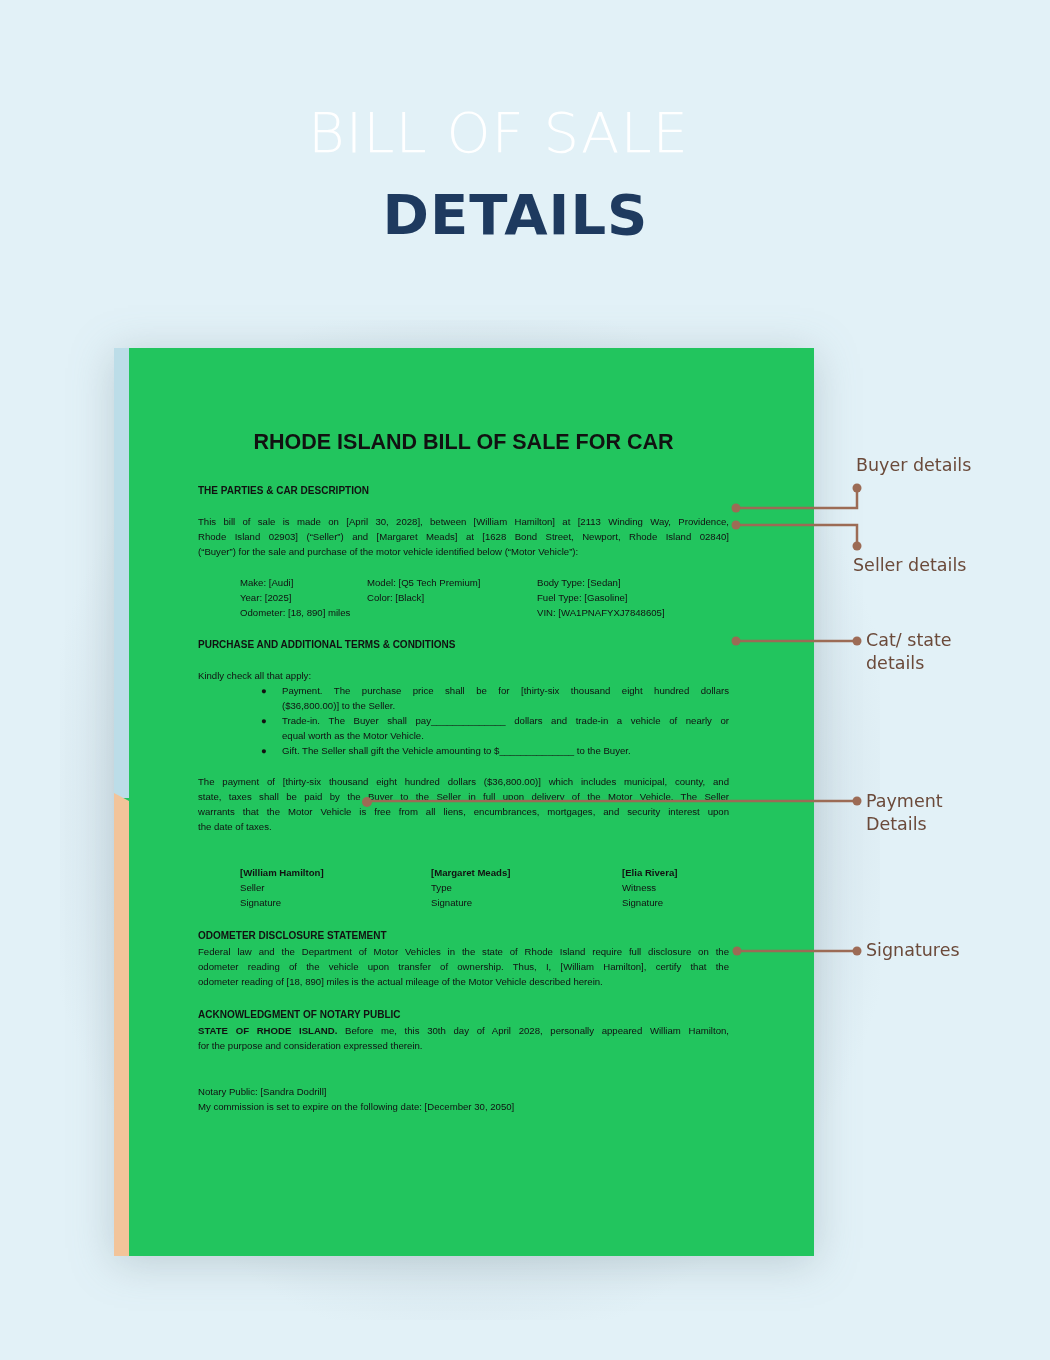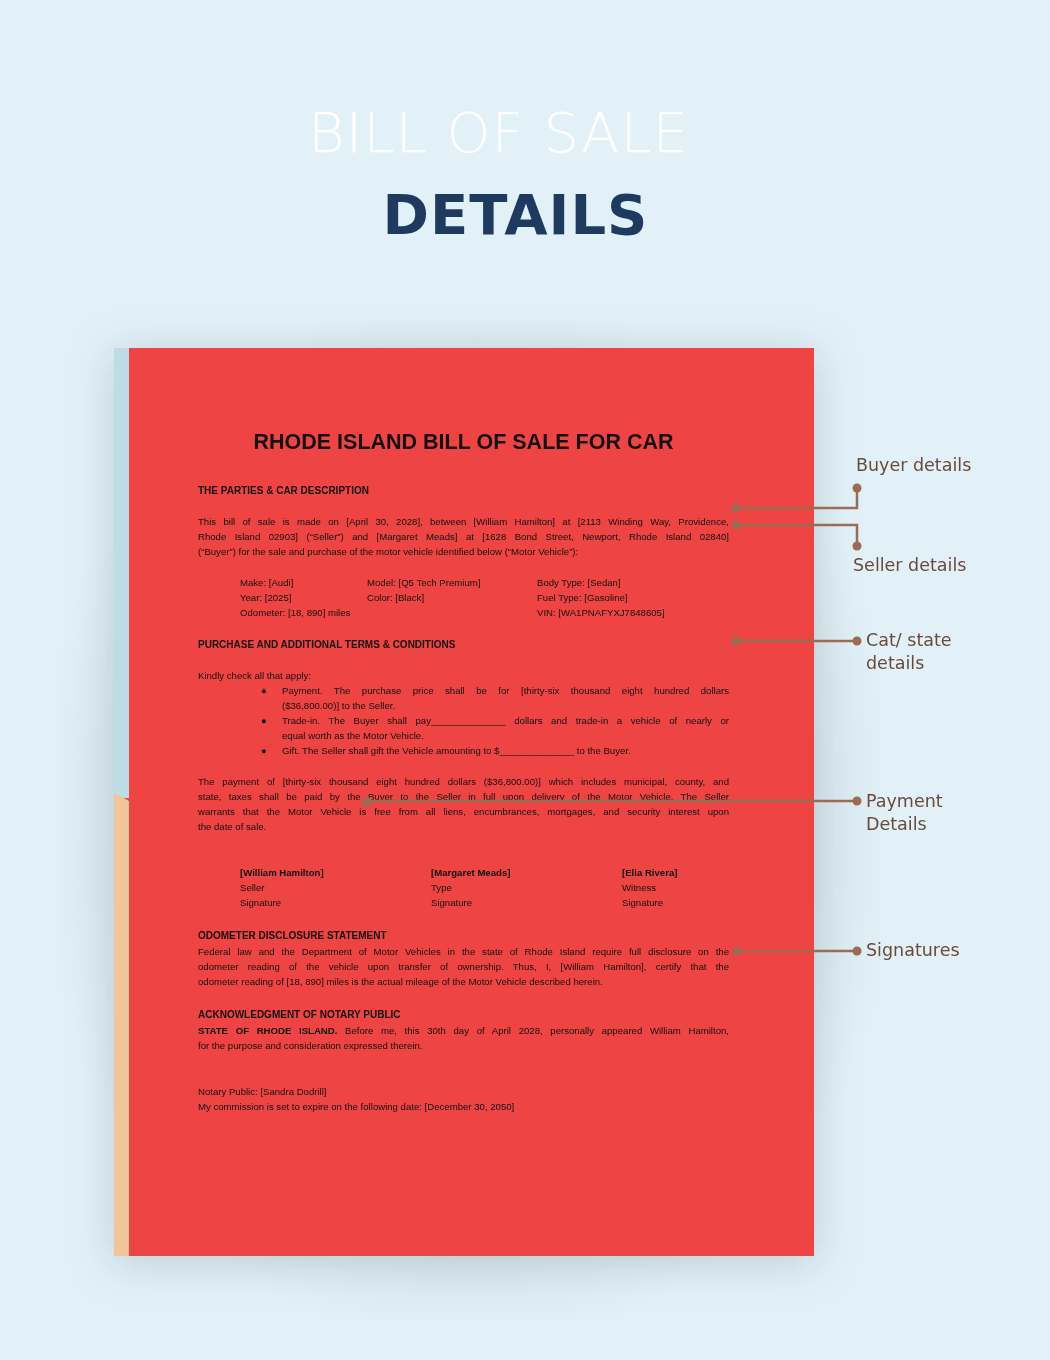--- a/index.html
+++ b/index.html
@@ -20,21 +20,21 @@
       text-align: center; color: #1e3a5f;
       font-family: "DejaVu Sans", sans-serif; font-weight: bold;
       font-size: 56px; letter-spacing: 1px; line-height: 70px;
     }
     .page-shadow {
       position: absolute; left: 60px; top: 320px; width: 820px; height: 1000px;
       background: radial-gradient(ellipse at center, rgba(170,185,195,0.55) 0%, rgba(190,205,215,0.35) 55%, rgba(226,241,247,0) 75%);
     }
     .page {
       position: absolute; left: 114px; top: 348px; width: 700px; height: 908px;
-      background: #ef4444;
+      background: #22c55e;
       box-shadow: 0 6px 40px rgba(120,140,150,0.35);
     }
     .strip-blue {
       position: absolute; left: 0; top: 0; width: 15px; height: 450px;
       background: #bcdde8;
     }
     .strip-orange {
       position: absolute; left: 0; top: 445px; width: 15px; height: 463px;
       background: #f2c49a;
       clip-path: polygon(0 0, 100% 8px, 100% 100%, 0 100%);
@@ -114,21 +114,21 @@
     </div>
     <div class="bullet" style="top:395px;">●</div>
     <div class="bullet-text" style="top:395px;">
       <div>Gift. The Seller shall gift the Vehicle amounting to $______________ to the Buyer.</div>
     </div>
 
     <div class="para" style="top:426px;">
       <div style="text-align-last:justify;">The payment of [thirty-six thousand eight hundred dollars ($36,800.00)] which includes municipal, county, and</div>
       <div style="text-align-last:justify;">state, taxes shall be paid by the Buyer to the Seller in full upon delivery of the Motor Vehicle. The Seller</div>
       <div style="text-align-last:justify;">warrants that the Motor Vehicle is free from all liens, encumbrances, mortgages, and security interest upon</div>
-      <div>the date of sale.</div>
+      <div>the date of taxes.</div>
     </div>
 
     <div class="sig-col" style="left:42px; top:517px;">
       <div class="nm">[William Hamilton]</div>
       <div>Seller</div>
       <div>Signature</div>
     </div>
     <div class="sig-col" style="left:233px; top:517px;">
       <div class="nm">[Margaret Meads]</div>
       <div>Type</div>

